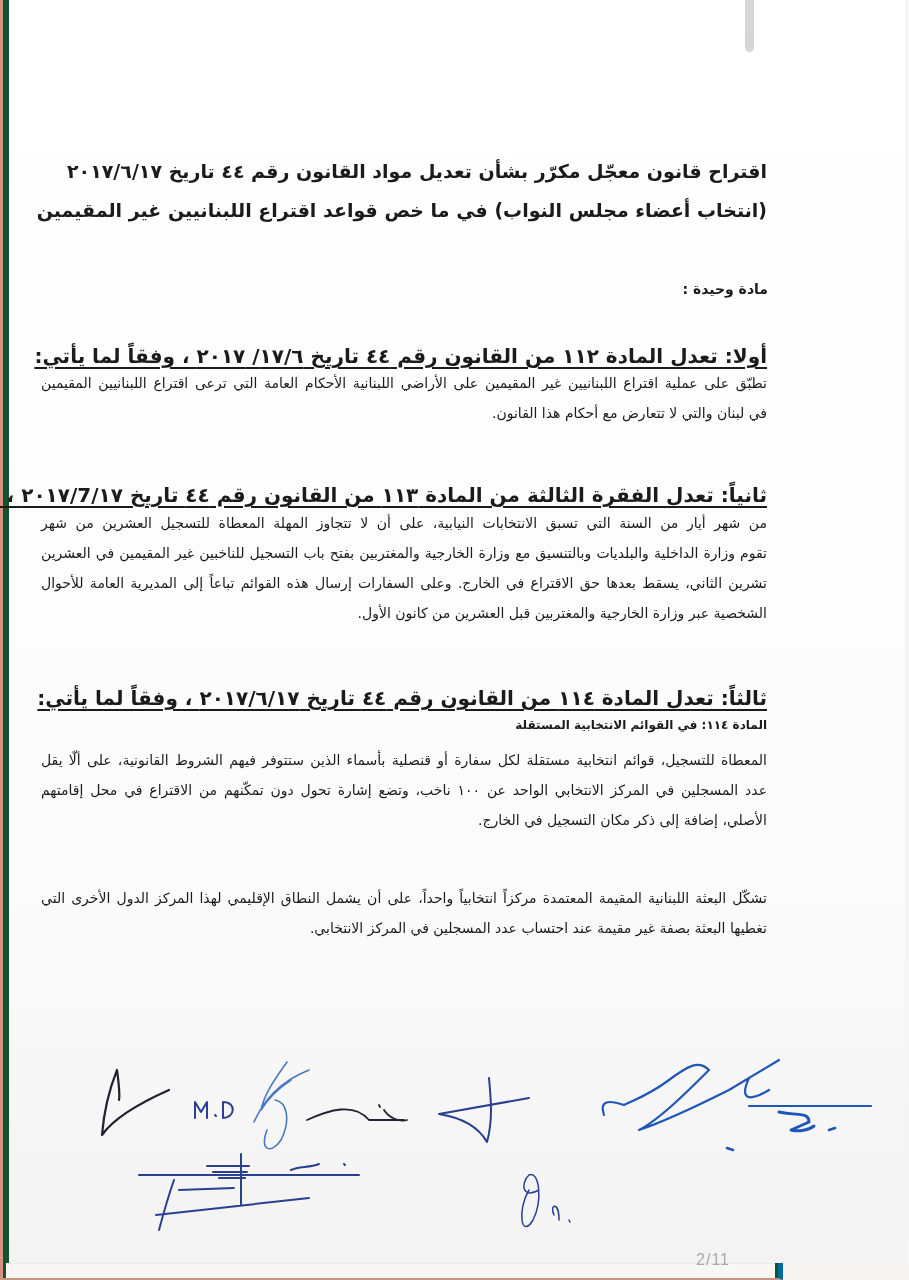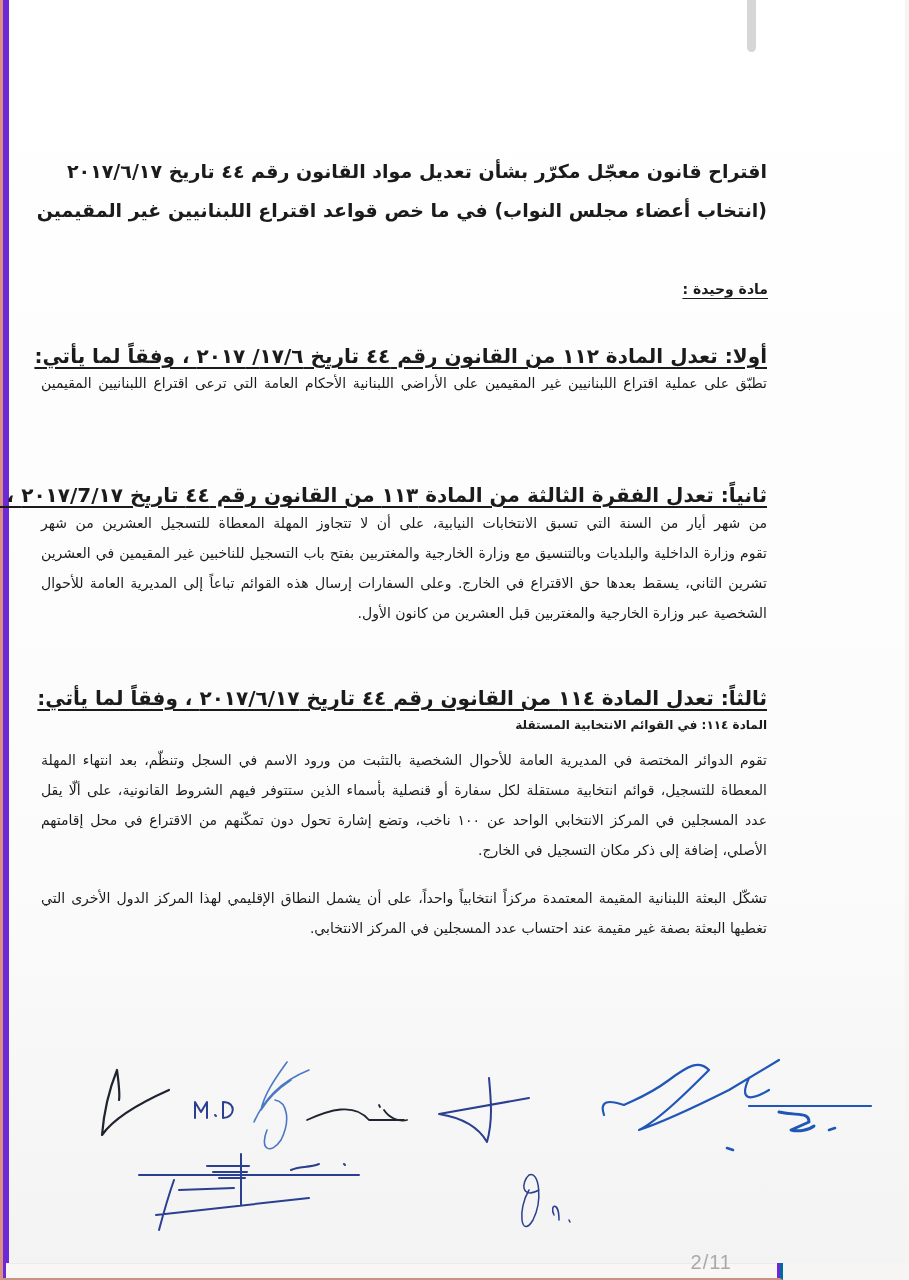--- a/index.html
+++ b/index.html
@@ -1,22 +1,22 @@
 <!DOCTYPE html>
 <html><head>
   <meta charset="utf-8">
   <style>
     * { box-sizing: border-box; margin: 0; padding: 0; }
     html, body { width: 909px; height: 1280px; overflow: hidden; background: #f7f5f3; }
     body { font-family: "DejaVu Sans", sans-serif; position: relative; }
 
     .viewer-frame {
       position: absolute; left: 0; top: 0; width: 783px; height: 1280px;
-      border-left: 3px solid #d9907e; border-right: 3px solid #0369a1; border-bottom: 2px solid #c99484;
-      background: #6d28d9;
+      border-left: 3px solid #d9907e; border-right: 5px solid #0369a1; border-bottom: 2px solid #c99484;
+      background: #14532d;
     }
     .scrollbar-thumb {
       position: absolute; right: 24px; top: 0; width: 9px; height: 52px;
       background: #d6d6d6; border-radius: 0 0 5px 5px;
     }
     .page {
       position: absolute; left: 6px; top: 0; width: 896px; height: 1263px;
       background: linear-gradient(180deg, #ffffff 0%, #fbfbfb 70%, #f3f3f4 100%);
     }
     .bottom-strip {
@@ -29,75 +29,75 @@
     }
     .title {
       position: absolute; right: 138px; width: 620px; font-weight: bold; font-size: 19px;
       white-space: nowrap; text-align: right; letter-spacing: -0.2px;
     }
     .title-1 { top: 160px; }
     .title-2 { top: 199px; }
 
     .section-label {
       position: absolute; right: 137px; top: 281px; font-weight: bold; font-size: 14px;
-      text-decoration: underline; text-underline-offset: 4px; white-space: nowrap; margin-left: 28px;
+      text-underline-offset: 4px; white-space: nowrap; margin-left: 28px;
     }
 
     .heading {
       position: absolute; right: 138px; font-weight: bold; font-size: 20px;
       text-decoration: underline; text-underline-offset: 4px; white-space: nowrap;
     }
     .para {
       position: absolute; right: 138px; width: 726px; font-size: 14px; line-height: 30px;
       text-align: justify; text-align-last: right;
     }
     .para .line { display: block; white-space: nowrap; text-align: justify; text-align-last: justify; }
     .para .line.last { text-align-last: right; }
 
     .subheading {
       position: absolute; right: 138px; font-weight: bold; font-size: 12px; white-space: nowrap;
     }
 
     .signatures { position: absolute; left: 0; top: 1040px; width: 909px; height: 220px; }
 
     .page-counter {
-      position: absolute; right: 48px; top: 1251px; font-size: 20px; color: #a9a9a9;
+      position: absolute; right: 48px; top: 1251px; font-size: 16px; color: #a9a9a9;
       font-family: "Liberation Sans", sans-serif; direction: ltr; letter-spacing: 1px; margin-left: 16px;
     }
   </style>
 </head>
 <body>
 
 <div class="viewer-frame">
   <div class="page">
 
     <div class="doc" style="left:0;top:0;width:896px;height:1263px;">
 
       <div class="title title-1">اقتراح قانون معجّل مكرّر بشأن تعديل مواد القانون رقم ٤٤ تاريخ ٢٠١٧/٦/١٧</div>
       <div class="title title-2">(انتخاب أعضاء مجلس النواب) في ما خص قواعد اقتراع اللبنانيين غير المقيمين</div>
 
       <div class="section-label">مادة وحيدة :</div>
 
       <div class="heading" style="top:344px;">أولا: تعدل المادة ١١٢ من القانون رقم ٤٤ تاريخ ١٧/٦/ ٢٠١٧ ، وفقاً لما يأتي:</div>
       <div class="para" style="top:368px;">
         <span class="line">تطبّق على عملية اقتراع اللبنانيين غير المقيمين على الأراضي اللبنانية الأحكام العامة التي ترعى اقتراع اللبنانيين المقيمين</span>
+        <span class="line last">في لبنان والتي لا تتعارض مع أحكام هذا القانون.</span>
       </div>
 
       <div class="heading" style="top:483px;">ثانياً: تعدل الفقرة الثالثة من المادة ١١٣ من القانون رقم ٤٤ تاريخ ٢٠١٧/7/١٧ ، وفقاً لما يأتي:</div>
       <div class="para" style="top:508px;">
         <span class="line">من شهر أيار من السنة التي تسبق الانتخابات النيابية، على أن لا تتجاوز المهلة المعطاة للتسجيل العشرين من شهر</span>
         <span class="line">تقوم وزارة الداخلية والبلديات وبالتنسيق مع وزارة الخارجية والمغتربين بفتح باب التسجيل للناخبين غير المقيمين في العشرين</span>
         <span class="line">تشرين الثاني، يسقط بعدها حق الاقتراع في الخارج. وعلى السفارات إرسال هذه القوائم تباعاً إلى المديرية العامة للأحوال</span>
         <span class="line last">الشخصية عبر وزارة الخارجية والمغتربين قبل العشرين من كانون الأول.</span>
       </div>
 
       <div class="heading" style="top:686px;">ثالثاً: تعدل المادة ١١٤ من القانون رقم ٤٤ تاريخ ٢٠١٧/٦/١٧ ، وفقاً لما يأتي:</div>
       <div class="subheading" style="top:718px;">المادة ١١٤: في القوائم الانتخابية المستقلة</div>
       <div class="para" style="top:745px;">
-        <span class="line">تقوم الدوائر المختصة في المديرية العامة للأحوال الشخصية بالتثبت من ورود الاسم في السجل وتنظّم، بعد انتهاء المهلة</span>
         <span class="line">المعطاة للتسجيل، قوائم انتخابية مستقلة لكل سفارة أو قنصلية بأسماء الذين ستتوفر فيهم الشروط القانونية، على ألّا يقل</span>
         <span class="line">عدد المسجلين في المركز الانتخابي الواحد عن ١٠٠ ناخب، وتضع إشارة تحول دون تمكّنهم من الاقتراع في محل إقامتهم</span>
         <span class="line last">الأصلي، إضافة إلى ذكر مكان التسجيل في الخارج.</span>
       </div>
       <div class="para" style="top:883px;">
         <span class="line">تشكّل البعثة اللبنانية المقيمة المعتمدة مركزاً انتخابياً واحداً، على أن يشمل النطاق الإقليمي لهذا المركز الدول الأخرى التي</span>
         <span class="line last">تغطيها البعثة بصفة غير مقيمة عند احتساب عدد المسجلين في المركز الانتخابي.</span>
       </div>
     </div>
 

